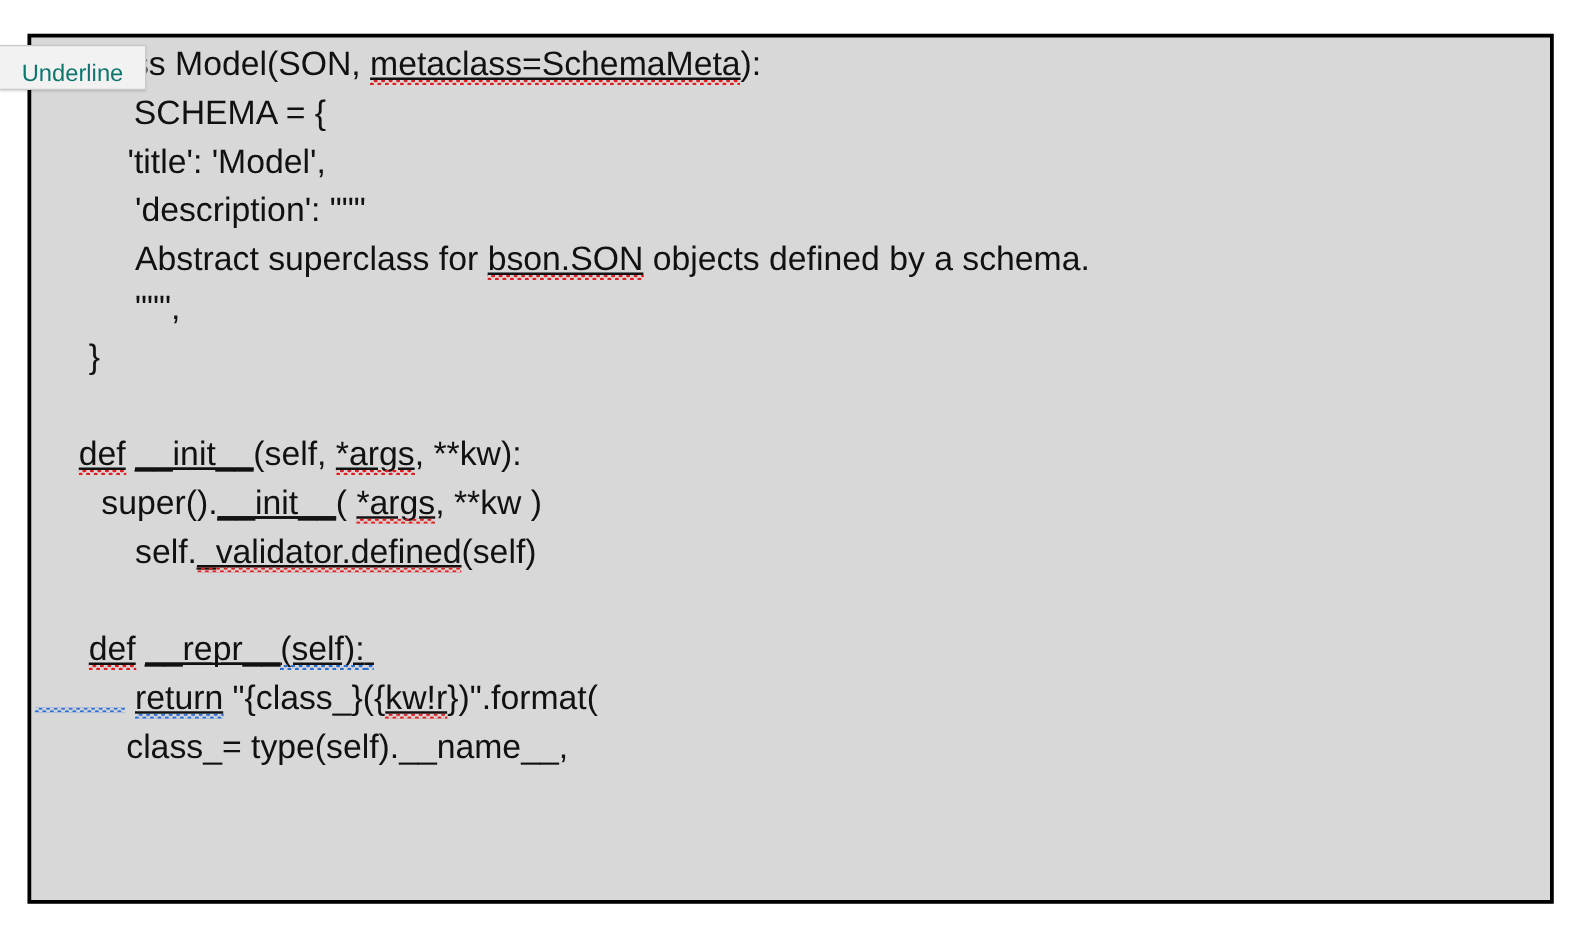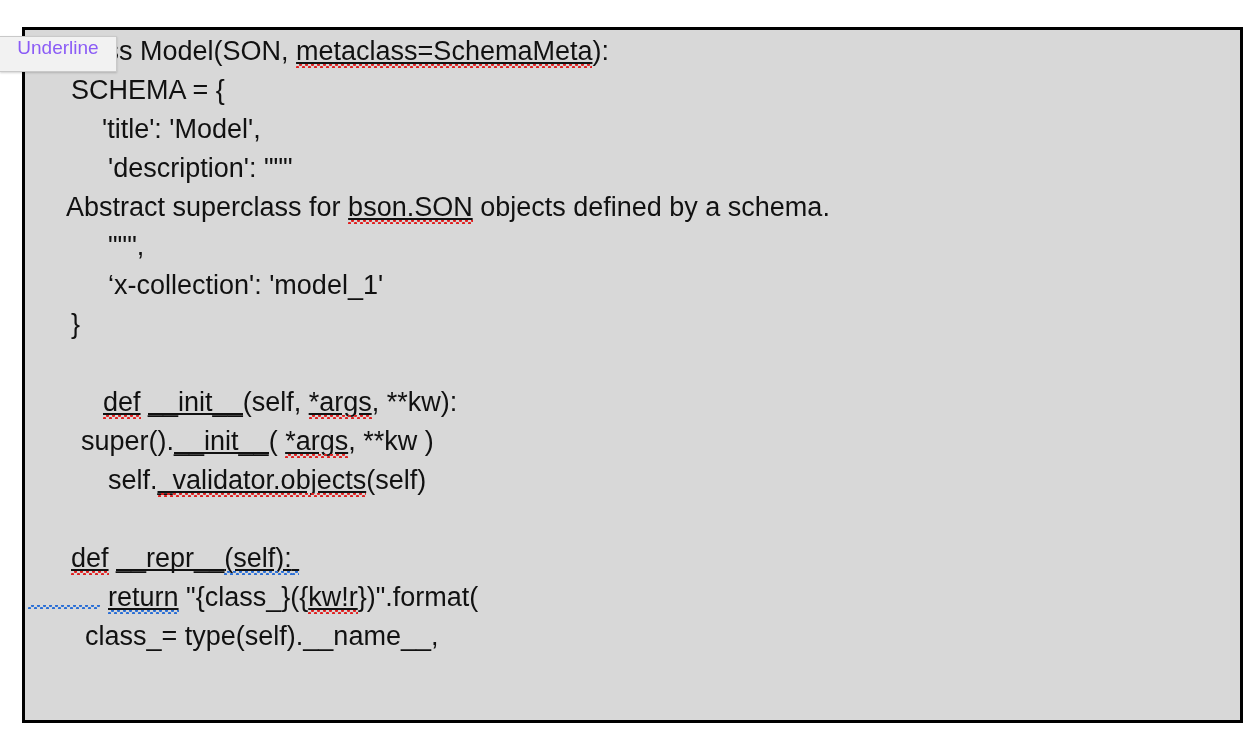--- a/index.html
+++ b/index.html
@@ -116,47 +116,46 @@
     left: 0px;
     top: 36px;
     width: 117px;
     height: 36px;
     background: #f2f2f2;
     border: 1px solid #c9c9c9;
     border-left: none;
     box-sizing: border-box;
     box-shadow: 0 1px 2px rgba(0,0,0,0.18);
     display: flex;
-    align-items: flex-start;
+    align-items: flex-end;
     justify-content: center;
     font-family: "Liberation Sans", sans-serif;
     font-size: 19px;
-    color: #8b5cf6;
+    color: #0f766e;
     z-index: 50;
   }
 </style>
 </head>
 <body>
 
 <div id="code-panel">
   <div id="code-lines">
       <div class="code-line"><span class="txt" style="padding-left: 46px;"><span>class Model(SON, </span><span class="sq sq-red">metaclass=SchemaMeta</span><span>):</span></span></div>
-      <div class="code-line"><span class="txt" style="padding-left: 46px;"><span>SCHEMA = {</span></span></div>
+      <div class="code-line"><span class="txt" style="padding-left: 46px; margin-left: 36px;"><span>SCHEMA = {</span></span></div>
       <div class="code-line"><span class="txt" style="padding-left: 77px;"><span>'title': 'Model',</span></span></div>
       <div class="code-line"><span class="txt" style="padding-left: 83px;"><span>'description': """</span></span></div>
-      <div class="code-line"><span class="txt" style="padding-left: 41px;"><span>Abstract superclass for </span><span class="sq sq-red">bson.SON</span><span> objects defined by a schema.</span></span></div>
+      <div class="code-line"><span class="txt" style="padding-left: 83px;"><span>Abstract superclass for </span><span class="sq sq-red">bson.SON</span><span> objects defined by a schema.</span></span></div>
       <div class="code-line"><span class="txt" style="padding-left: 83px;"><span>""",</span></span></div>
-      <div class="code-line"><span class="txt" style="padding-left: 83px;"><span>‘x-collection': 'model_1'</span></span></div>
       <div class="code-line"><span class="txt" style="padding-left: 46px;"><span>}</span></span></div>
       <div class="code-line"><span class="txt" style="padding-left: 46px;"><span></span></span></div>
-      <div class="code-line"><span class="txt" style="padding-left: 38px; margin-left: 40px;"><span class="sq sq-red">def</span><span> </span><span class="sq sq-red ul">__init__</span><span>(self, </span><span class="sq sq-red">*args</span><span>, **kw):</span></span></div>
+      <div class="code-line"><span class="txt" style="padding-left: 38px;"><span class="sq sq-red">def</span><span> </span><span class="sq sq-red ul">__init__</span><span>(self, </span><span class="sq sq-red">*args</span><span>, **kw):</span></span></div>
       <div class="code-line"><span class="txt" style="padding-left: 56px;"><span>super().</span><span class="sq sq-red ul">__init__</span><span>( </span><span class="sq sq-red">*args</span><span>, **kw )</span></span></div>
-      <div class="code-line"><span class="txt" style="padding-left: 83px;"><span>self.</span><span class="sq sq-red">_validator.objects</span><span>(self)</span></span></div>
+      <div class="code-line"><span class="txt" style="padding-left: 83px;"><span>self.</span><span class="sq sq-red">_validator.defined</span><span>(self)</span></span></div>
       <div class="code-line"><span class="txt" style="padding-left: 46px;"><span></span></span></div>
       <div class="code-line"><span class="txt" style="padding-left: 46px;"><span class="sq sq-red">def</span><span> </span><span class="sq sq-red ul">__repr__</span><span class="sq sq-blue">(self):</span><span class="sq sq-blue"> </span></span></div>
       <div class="code-line"><span class="gutter-squiggle" style="top: 27px;"></span><span class="txt" style="padding-left: 83px;"><span class="sq sq-blue">return</span><span> "{class_}({</span><span class="sq sq-red">kw!r</span><span>})".format(</span></span></div>
-      <div class="code-line"><span class="txt" style="padding-left: 60px;"><span>class_= type(self).__name__,</span></span></div>
+      <div class="code-line"><span class="txt" style="padding-left: 76px;"><span>class_= type(self).__name__,</span></span></div>
     </div>
 </div>
 
 <div id="tooltip">
   <span>Underline</span>
 </div>
 
 </body></html>

